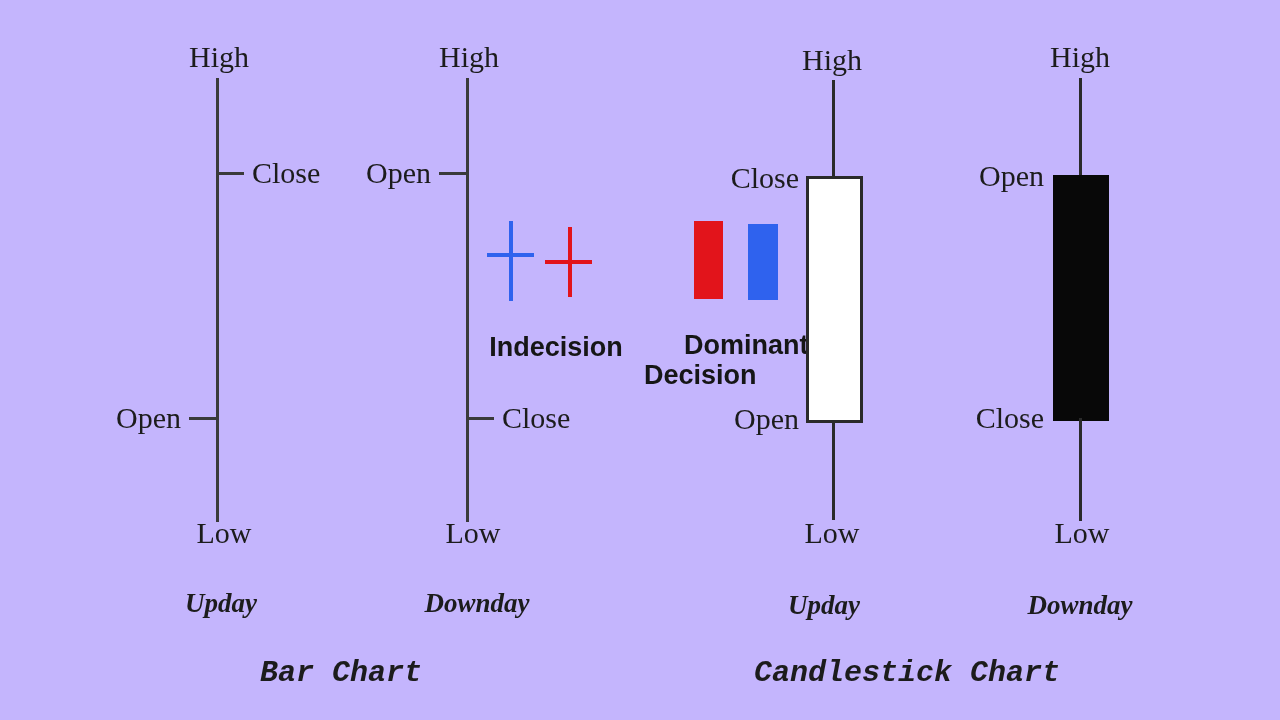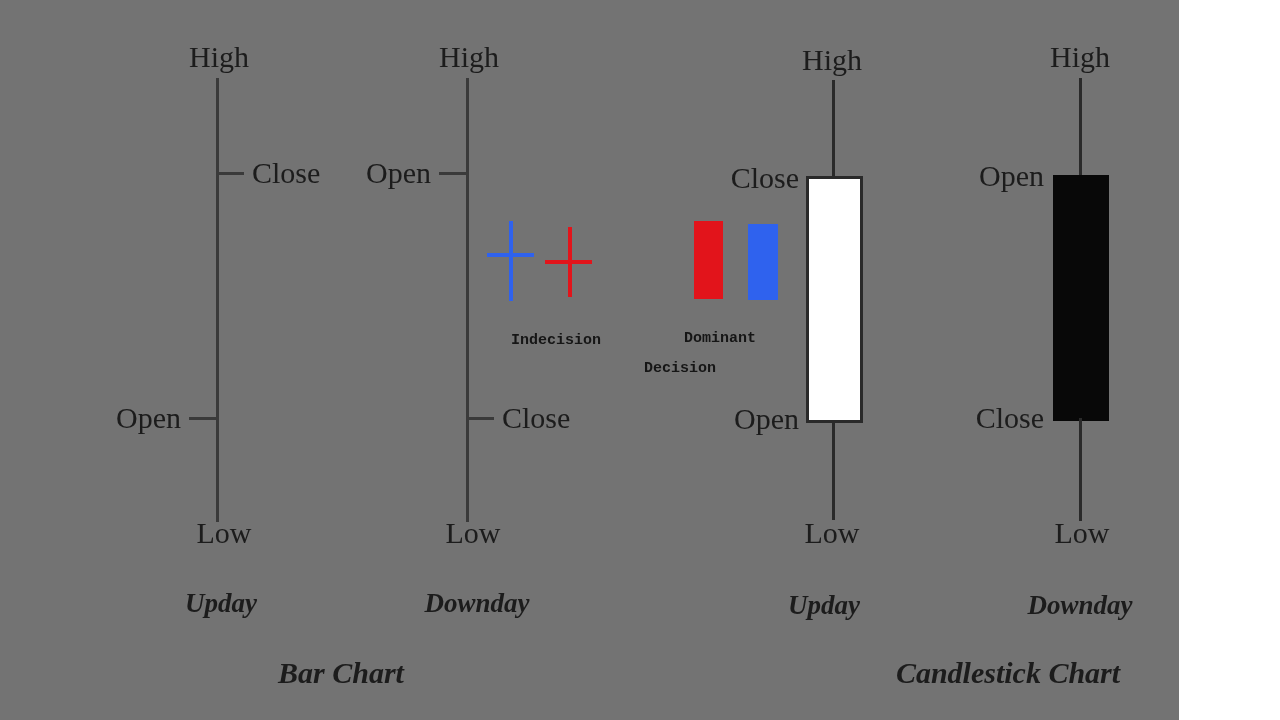--- a/index.html
+++ b/index.html
@@ -2,23 +2,23 @@
 <html><head>
 <meta charset="utf-8">
 <style>
   html, body {
     margin: 0;
     padding: 0;
     background: #ffffff;
   }
   #stage {
     position: relative;
-    width: 1179px;
+    width: 1280px;
     height: 720px;
-    background: #737373;
+    background: #c4b5fd;
     overflow: hidden;
     font-family: "Liberation Serif", "DejaVu Serif", serif;
     color: #1b1b1b;
   }
 
   
   .abs { position: absolute; }
 
   
   .lbl {
@@ -38,34 +38,34 @@
     font-style: italic;
     font-weight: bold;
     font-size: 27px;
     line-height: 1;
     color: #1c1c1c;
     white-space: nowrap;
     transform: translateX(-50%);
   }
   .charttitle {
     position: absolute;
-    font-family: Liberation Serif, serif;
+    font-family: Liberation Mono, monospace;
     font-style: italic;
     font-weight: bold;
     font-size: 30px;
     line-height: 1;
     color: #1c1c1c;
     white-space: nowrap;
     transform: translateX(-50%);
   }
   .sanslbl {
     position: absolute;
-    font-family: Liberation Mono, monospace;
+    font-family: Liberation Sans, sans-serif;
     font-weight: bold;
-    font-size: 15px;
+    font-size: 27px;
     line-height: 1.18;
     color: #161616;
     white-space: pre;
     transform: translateX(-50%);
     text-align: center;
   }
   .sanslbl.left { transform: none; text-align: left; }
 
   
   .vline {
@@ -171,15 +171,15 @@
     <div class="wick" style="left:1079px; top:418px; height:103px;"></div>
 
     <div class="lbl c" style="left:1080px; top:42px;">High</div>
     <div class="lbl r" style="left:1044px; top:161px;">Open</div>
     <div class="lbl r" style="left:1044px; top:403px;">Close</div>
     <div class="lbl c" style="left:1082px; top:518px;">Low</div>
     <div class="daylbl" style="left:1080px; top:592px;">Downday</div>
   </div>
 
   <div class="charttitle" style="left:341px; top:658px;">Bar Chart</div>
-  <div class="charttitle" style="left:1008px; top:658px;text-align:center;">Candlestick Chart</div>
+  <div class="charttitle" style="left:907px; top:658px;text-align:center;">Candlestick Chart</div>
 
 </div>
 
 </body></html>

